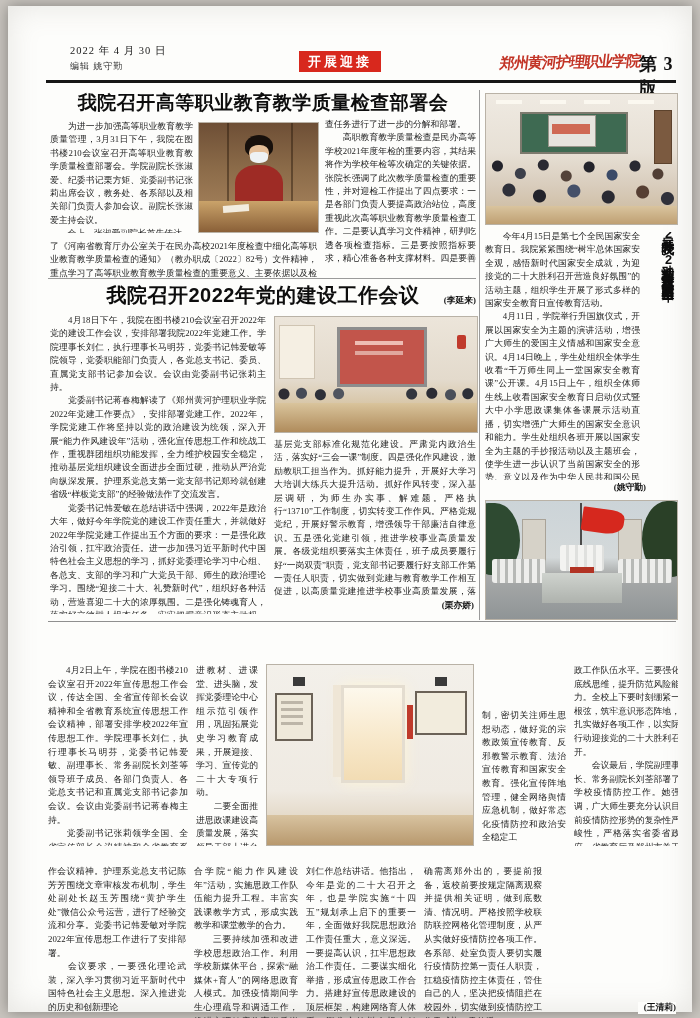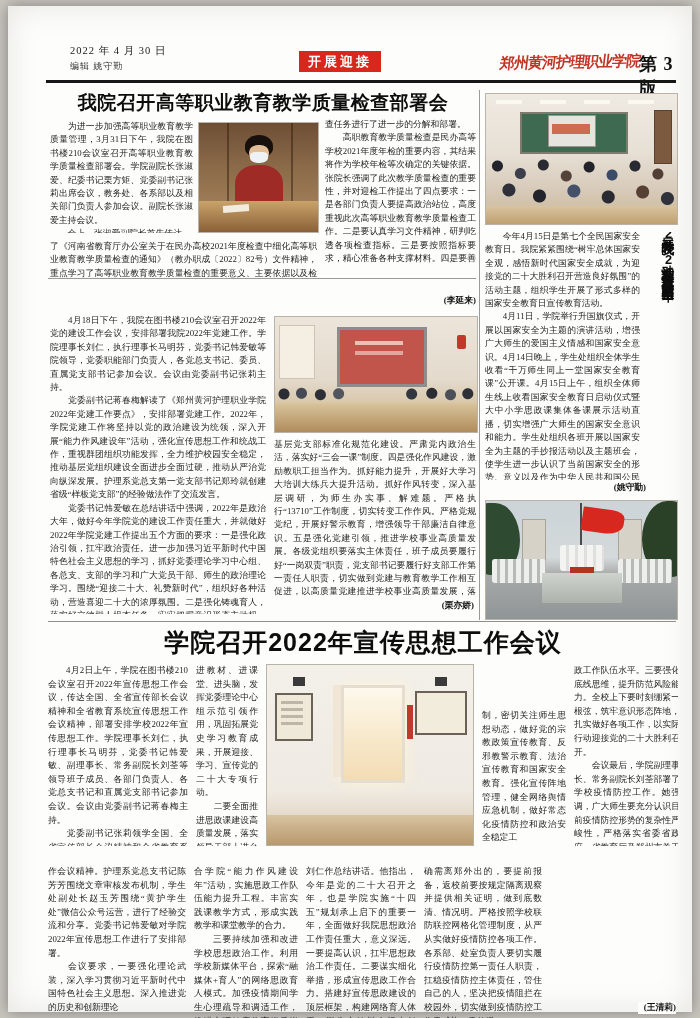--- a/index.html
+++ b/index.html
@@ -91,20 +91,21 @@
 
     <div class="col" style="left:2px;top:152px;width:267px;height:41px;">了《河南省教育厅办公室关于在民办高校2021年度检查中细化高等职业教育教学质量检查的通知》（教办职成〔2022〕82号）文件精神，重点学习了高等职业教育教学质量检查的重要意义、主要依据以及检查的主要形式与重点内容，对民办高等职业教育教学质量检查评定细化指标进行了详细的解读与说明，并对检</div>
     <div class="col" style="left:277px;top:30px;width:151px;height:148px;">查任务进行了进一步的分解和部署。
 　　高职教育教学质量检查是民办高等学校2021年度年检的重要内容，其结果将作为学校年检等次确定的关键依据。张院长强调了此次教学质量检查的重要性，并对迎检工作提出了四点要求：一是各部门负责人要提高政治站位，高度重视此次高等职业教育教学质量检查工作。二是要认真学习文件精神，研判吃透各项检查指标。三是要按照指标要求，精心准备各种支撑材料。四是要善于发掘特色与亮点，按时保质保量完成迎检工作。希望以此次教育教学质量检查为契机，严格按照指标体系开展各项教育教学工作，进一步提高学院教育教学质量。</div>
     <div class="byline" style="right:2px;top:179px;margin-top:28px;">(李延来)</div>
   </div>
 
   <div class="rule-h" style="left:40px;top:272px;width:428px;"></div>
 
   <div style="position:absolute;left:40px;top:274px;width:430px;height:340px;">
+    <div class="atitle" style="top:2px;font-size:20px;letter-spacing:0.5px;">我院召开2022年党的建设工作会议</div>
     <div class="col" style="left:2px;top:34px;width:216px;height:300px;">　　4月18日下午，我院在图书楼210会议室召开2022年党的建设工作会议，安排部署我院2022年党建工作。学院理事长刘仁，执行理事长马明芬，党委书记韩爱敏等院领导，党委职能部门负责人，各党总支书记、委员、直属党支部书记参加会议。会议由党委副书记张莉主持。
 　　党委副书记蒋春梅解读了《郑州黄河护理职业学院2022年党建工作要点》，安排部署党建工作。2022年，学院党建工作将坚持以党的政治建设为统领，深入开展“能力作风建设年”活动，强化宣传思想工作和统战工作，重视群团组织功能发挥，全力维护校园安全稳定，推动基层党组织建设全面进步全面过硬，推动从严治党向纵深发展。护理系党总支第一党支部书记郑玲就创建省级“样板党支部”的经验做法作了交流发言。
 　　党委书记韩爱敏在总结讲话中强调，2022年是政治大年，做好今年学院党的建设工作责任重大，并就做好2022年学院党建工作提出五个方面的要求：一是强化政治引领，扛牢政治责任。进一步加强习近平新时代中国特色社会主义思想的学习，抓好党委理论学习中心组、各总支、支部的学习和广大党员干部、师生的政治理论学习。围绕“迎接二十大、礼赞新时代”，组织好各种活动，营造喜迎二十大的浓厚氛围。二是强化铸魂育人，落实好立德树人根本任务。牢牢把握意识形态主动权。抓好思政课创新，发挥主力军、主战场、主渠道作用，落实领导干部上讲台讲思政课，落实好专业思政、课程思政、教师思政、实践思政，真正实现三全育人。三是强化组织建设，提升基层党组织战斗力。抓好党员发展和教育管理。抓好</div>
 
     <div class="photo" style="left:226px;top:36px;width:202px;height:115px;background:linear-gradient(180deg,#ece5da 0%,#e3dacc 55%,#d8c7a9 75%,#c3a87f 100%);">
       <div class="ph" style="left:4px;top:8px;width:34px;height:52px;background:#f5efe3;border:1px solid #cfc4b2;"></div>
       <div class="ph" style="left:62px;top:10px;width:84px;height:54px;background:#c2554b;border:3px solid #8d8d8d;"></div>
       <div class="ph" style="left:80px;top:24px;width:48px;height:4px;background:#eebdb4;box-shadow:0 10px 0 #e0a79e;"></div>
       <div class="ph" style="left:182px;top:18px;width:9px;height:14px;background:#c03a2c;border-radius:2px;"></div>
       <div class="ph" style="left:2px;top:70px;width:70px;height:14px;background:radial-gradient(circle at 10% 50%,#2c2c34 5px,transparent 6px),radial-gradient(circle at 35% 45%,#454a56 5px,transparent 6px),radial-gradient(circle at 62% 55%,#2e3038 5px,transparent 6px),radial-gradient(circle at 88% 48%,#50555f 5px,transparent 6px);"></div>
@@ -146,21 +147,20 @@
       <div class="ph" style="left:6px;top:58px;width:54px;height:24px;background:repeating-linear-gradient(90deg,#eeeeec 0 5px,#b7b9b6 5px 8px);border-radius:3px;"></div>
       <div class="ph" style="left:132px;top:58px;width:54px;height:24px;background:repeating-linear-gradient(90deg,#eeeeec 0 5px,#b7b9b6 5px 8px);border-radius:3px;"></div>
       <div class="ph" style="left:56px;top:72px;width:80px;height:30px;background:linear-gradient(180deg,#cfd3ce,#aeb2ad);"></div>
       <div class="ph" style="left:84px;top:66px;width:24px;height:6px;background:#b23324;"></div>
     </div>
   </div>
 
   <div class="rule-h" style="left:40px;top:615px;width:628px;background:#8f8f8f;"></div>
 
   <div style="position:absolute;left:40px;top:618px;width:630px;height:396px;">
-    <div class="atitle" style="top:2px;font-size:25px;letter-spacing:1px;">学院召开2022年宣传思想工作会议</div>
 
     <div class="band" style="left:0;top:40px;width:630px;height:182px;">
       <div class="bcol" style="width:140px;height:182px;">　　4月2日上午，学院在图书楼210会议室召开2022年宣传思想工作会议，传达全国、全省宣传部长会议精神和全省教育系统宣传思想工作会议精神，部署安排学校2022年宣传思想工作。学院理事长刘仁，执行理事长马明芬，党委书记韩爱敏、副理事长、常务副院长刘荃等领导班子成员、各部门负责人、各党总支书记和直属党支部书记参加会议。会议由党委副书记蒋春梅主持。
 　　党委副书记张莉领学全国、全省宣传部长会议精神和全省教育系统宣传思想工</div>
       <div class="bcol" style="width:62px;height:182px;">进教材、进课堂、进头脑，发挥党委理论中心组示范引领作用，巩固拓展党史学习教育成果，开展迎接、学习、宣传党的二十大专项行动。
 　　二要全面推进思政课建设高质量发展，落实领导干部上讲台开展思政，创新思政课教学方式，提升课堂教学</div>
 
       <div class="photo" style="position:relative;flex:none;width:206px;height:180px;background:linear-gradient(180deg,#f3f0ea 0%,#efeae2 70%,#e3d8c6 86%,#cdb astir 100%);background:linear-gradient(180deg,#f3f0ea 0%,#efeae2 70%,#e3d8c6 86%,#c9b394 100%);">
         <div class="ph" style="left:26px;top:12px;width:12px;height:9px;background:#3a3a3a;"></div>
         <div class="ph" style="left:168px;top:12px;width:12px;height:9px;background:#3a3a3a;"></div>

